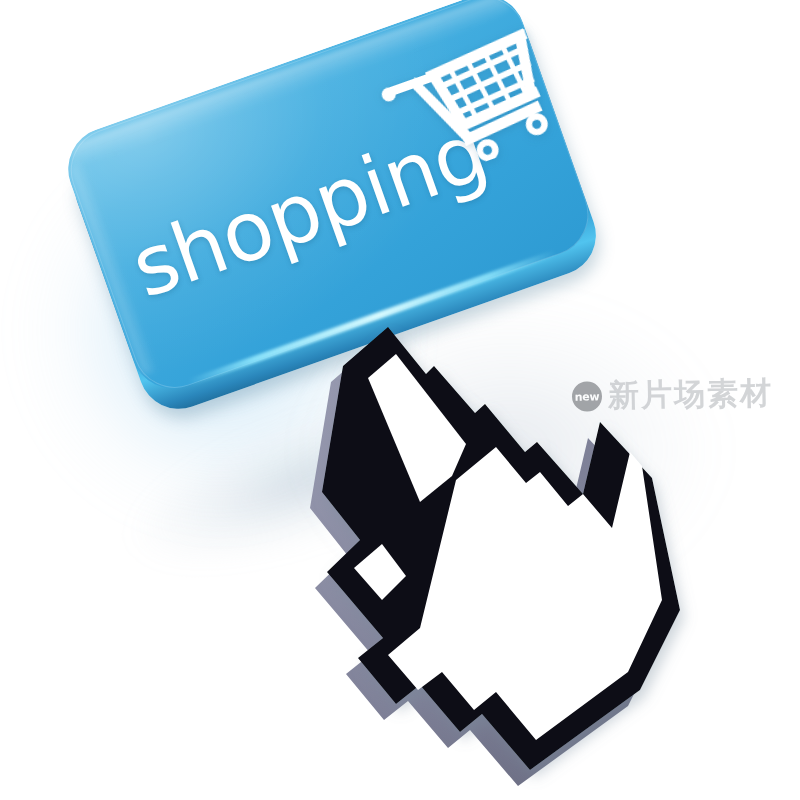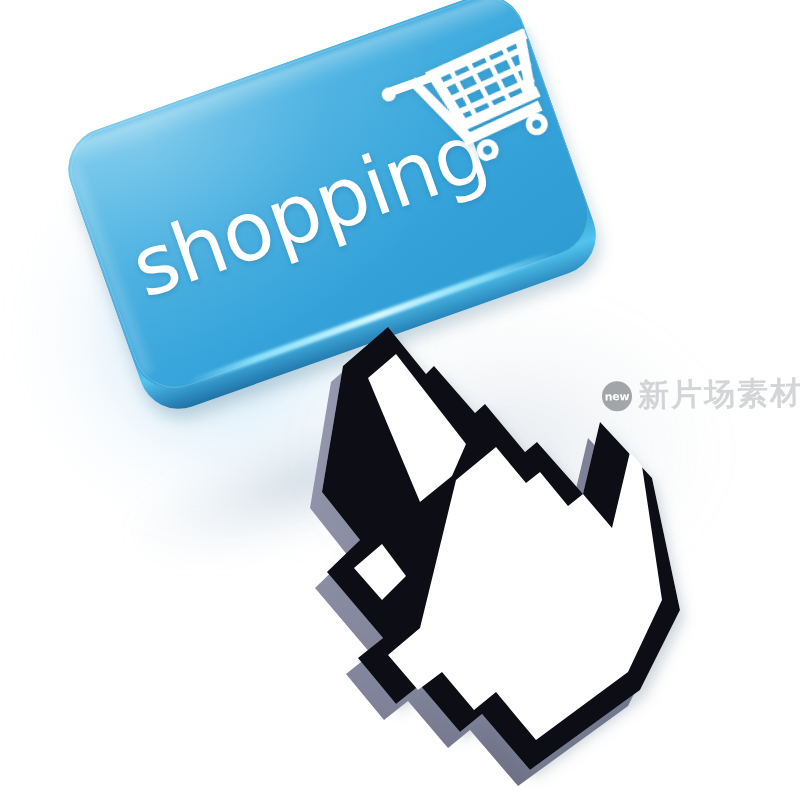--- a/index.html
+++ b/index.html
@@ -226,21 +226,20 @@
   .wm-badge {
     position: relative;
     width: 30px;
     height: 30px;
     border-radius: 50%;
     background: #6f7277;
     display: flex;
     align-items: center;
     justify-content: center;
     flex: none;
-    margin-left: 30px;
   }
   .wm-badge-text {
     font-family: "DejaVu Sans", sans-serif;
     font-size: 11px;
     font-weight: 700;
     color: #ffffff;
     letter-spacing: -0.3px;
   }
   .wm-cn {
     font-family: "DejaVu Sans", sans-serif;

